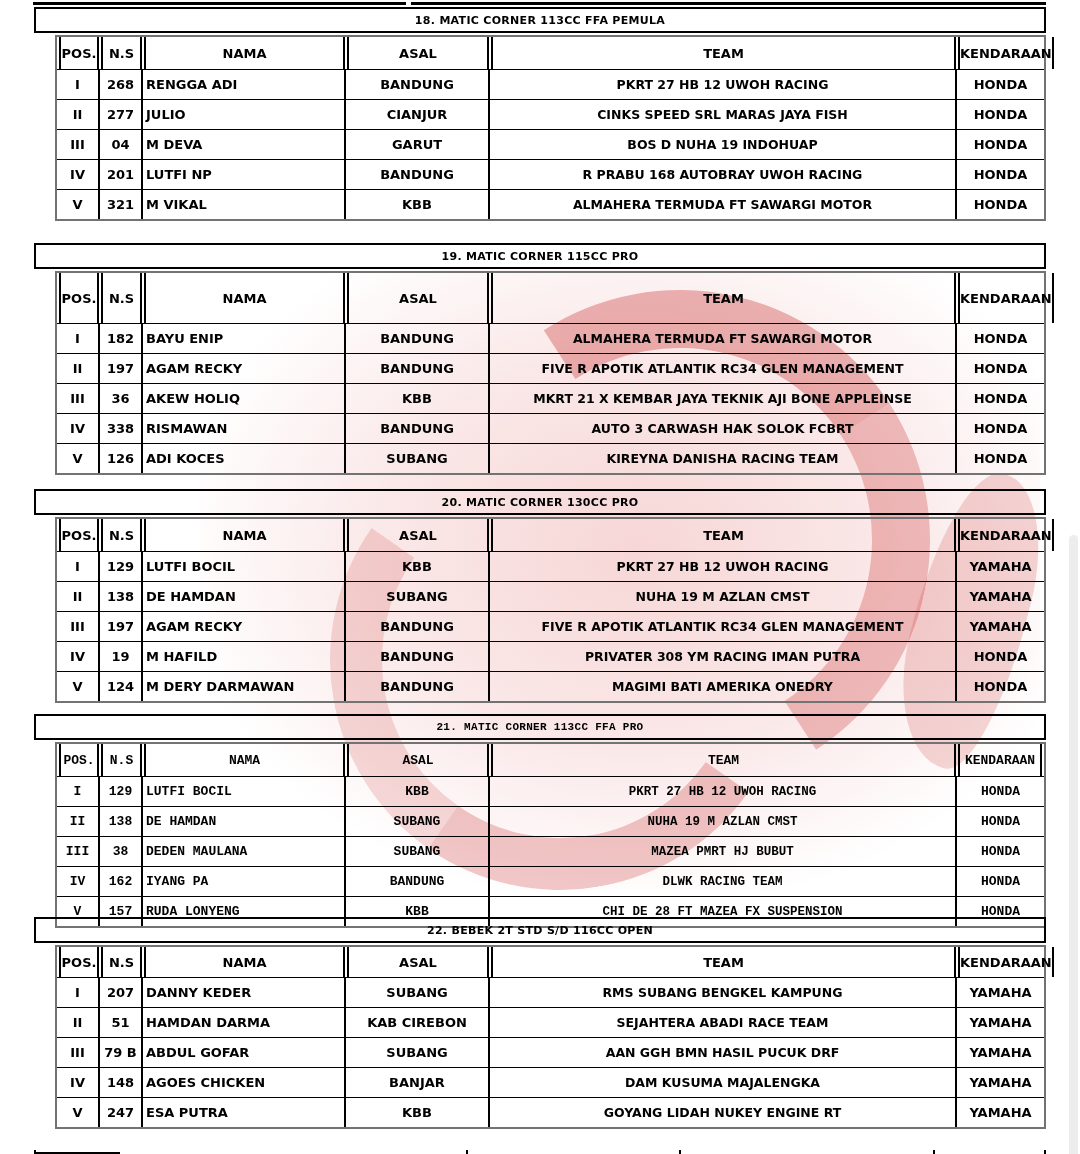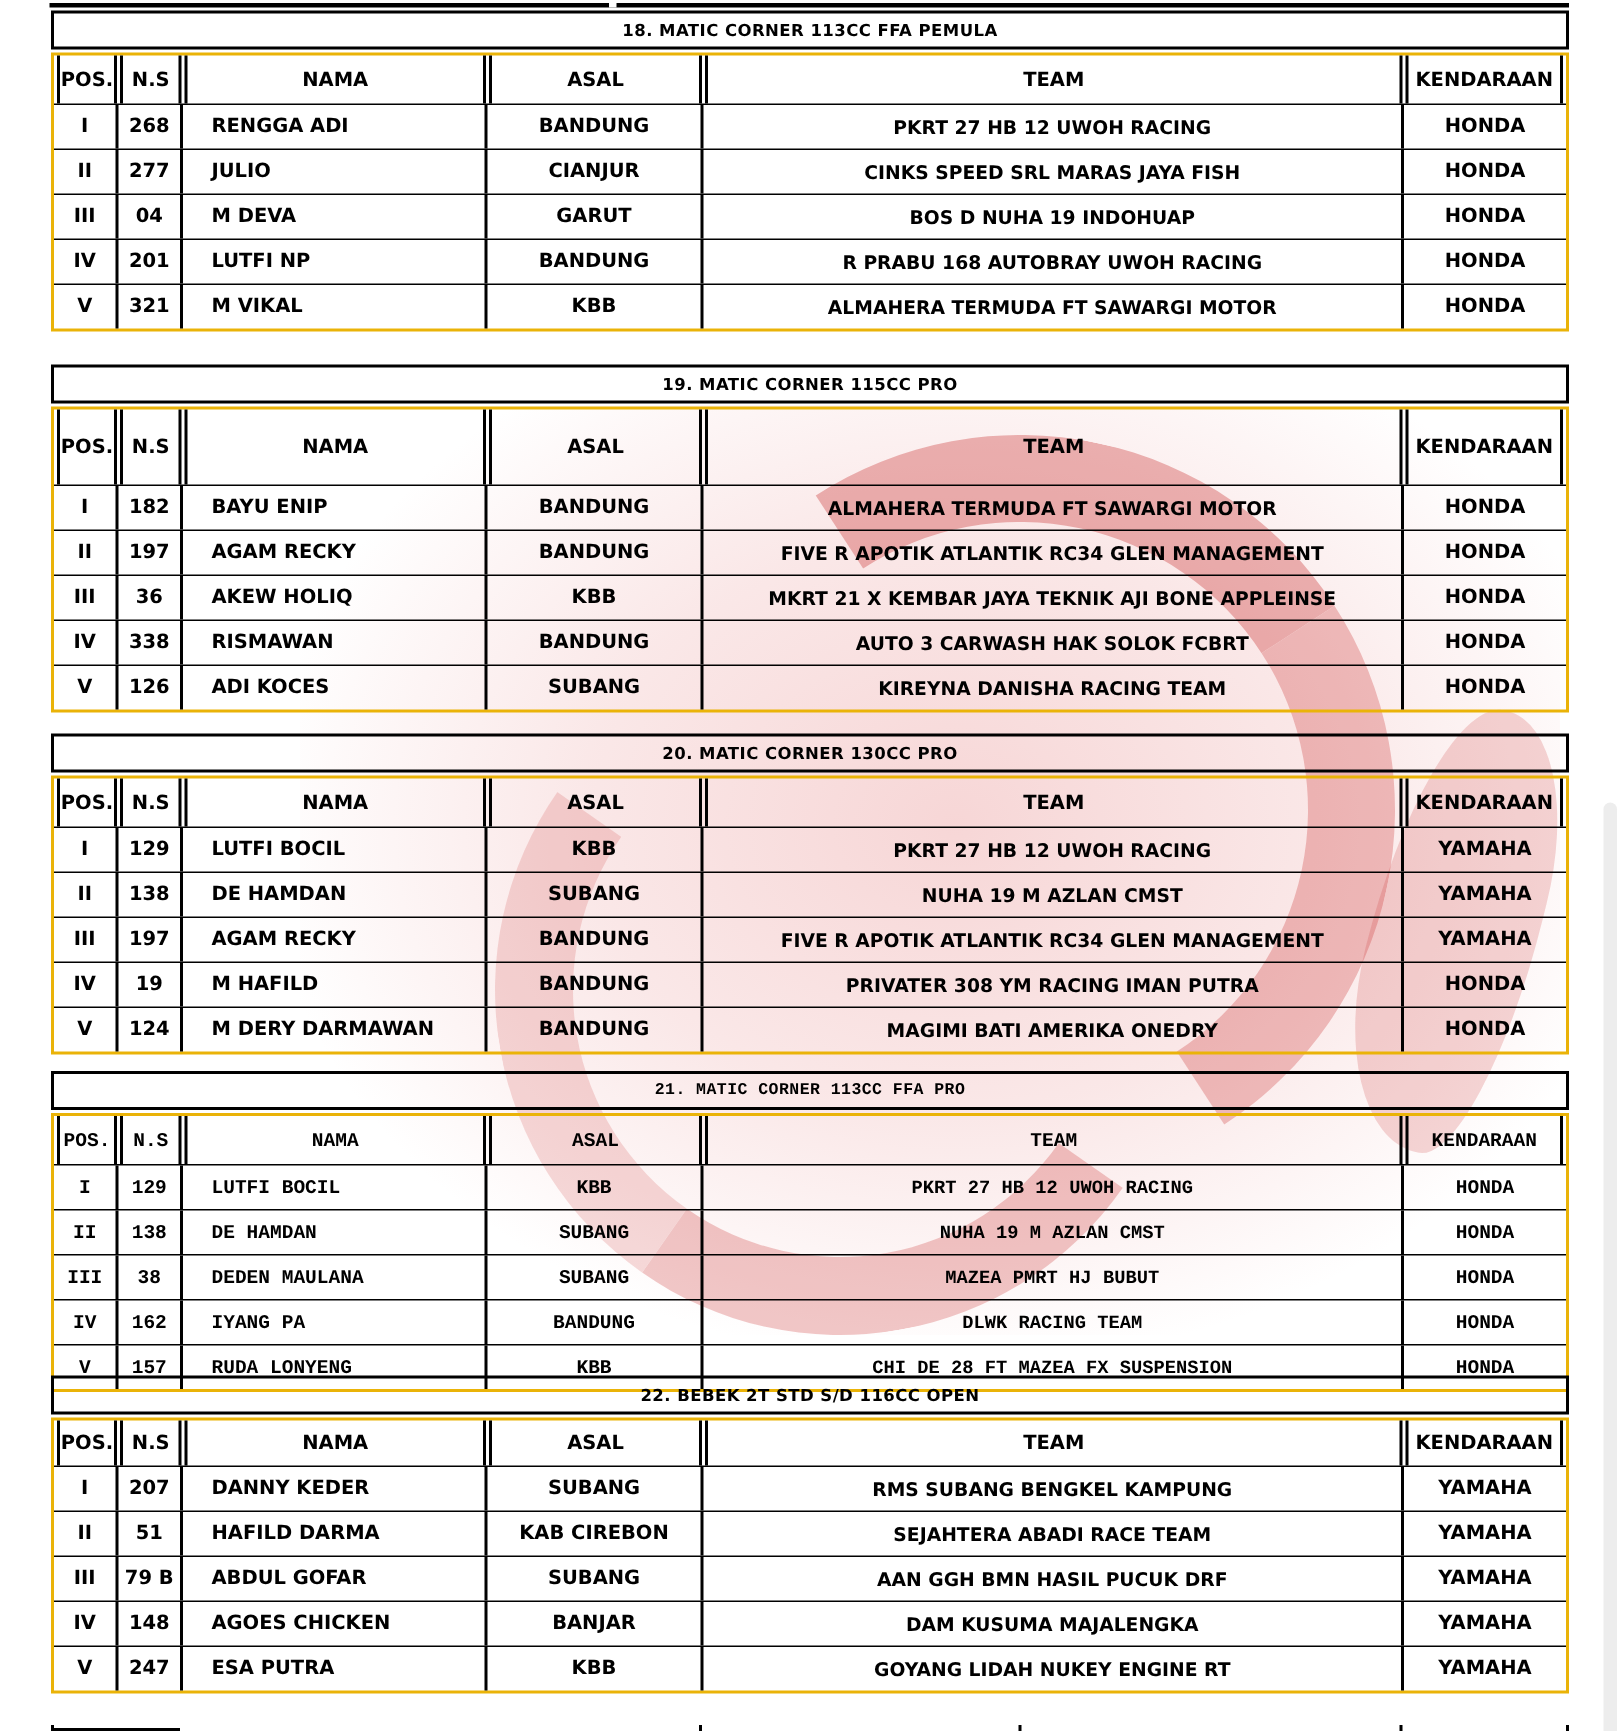--- a/index.html
+++ b/index.html
@@ -52,41 +52,41 @@
   .bottom-edge .seg  { position: absolute; top: 2px; left: 0; width: 86px; height: 2px; background: #000; }
 
   
   .race-section { position: absolute; left: 34px; width: 1012px; z-index: 1; }
   .title-bar {
     height: 26px; border: 2px solid #000;
     display: flex; align-items: center; justify-content: center;
     font-size: 11px; letter-spacing: 0.3px;
     margin-bottom: 2px;
   }
-  .tbl { border: 2px solid #eab308; }
+  .tbl { border: 2px solid #737373; margin-left: 21px; }
   .header-row { display: grid; grid-template-columns: 43px 43px 203px 144px 467px 1fr; }
   .hcell {
     display: flex; align-items: center; justify-content: center;
     font-size: 13px;
     border-left: 2px solid #000; border-right: 2px solid #000;
     margin: 0 1px;
   }
   .hcell:first-child { margin-left: 2px; }
   .hcell:last-child  { margin-right: 2px; }
   .row {
     display: grid; grid-template-columns: 43px 43px 203px 144px 467px 1fr;
     height: 30px; border-top: 1.5px solid #000;
   }
   .cell {
     display: flex; align-items: center; justify-content: center;
     font-size: 13px; white-space: nowrap; overflow: hidden;
     border-right: 2px solid #000;
   }
   .cell:last-child { border-right: 0; }
-  .cell.c-nama { justify-content: flex-start; padding-left: 19px; }
+  .cell.c-nama { justify-content: flex-start; padding-left: 3px; }
   .cell.c-team { font-size: 12.5px; }
 
   
   .scrollbar-thumb {
     position: absolute; right: 2px; top: 535px; width: 9px; height: 619px;
     background: #ededed; border-radius: 6px 6px 0 0; z-index: 4;
   }
 </style>
 </head>
 <body>
@@ -329,21 +329,21 @@
           <div class="cell c-pos">I</div>
           <div class="cell c-ns">207</div>
           <div class="cell c-nama">DANNY KEDER</div>
           <div class="cell c-asal">SUBANG</div>
           <div class="cell c-team">RMS SUBANG BENGKEL KAMPUNG</div>
           <div class="cell c-kendaraan">YAMAHA</div>
         </div>
         <div class="row">
           <div class="cell c-pos">II</div>
           <div class="cell c-ns">51</div>
-          <div class="cell c-nama">HAFILD DARMA</div>
+          <div class="cell c-nama">HAMDAN DARMA</div>
           <div class="cell c-asal">KAB CIREBON</div>
           <div class="cell c-team">SEJAHTERA ABADI RACE TEAM</div>
           <div class="cell c-kendaraan">YAMAHA</div>
         </div>
         <div class="row">
           <div class="cell c-pos">III</div>
           <div class="cell c-ns">79 B</div>
           <div class="cell c-nama">ABDUL GOFAR</div>
           <div class="cell c-asal">SUBANG</div>
           <div class="cell c-team">AAN GGH BMN HASIL PUCUK DRF</div>

